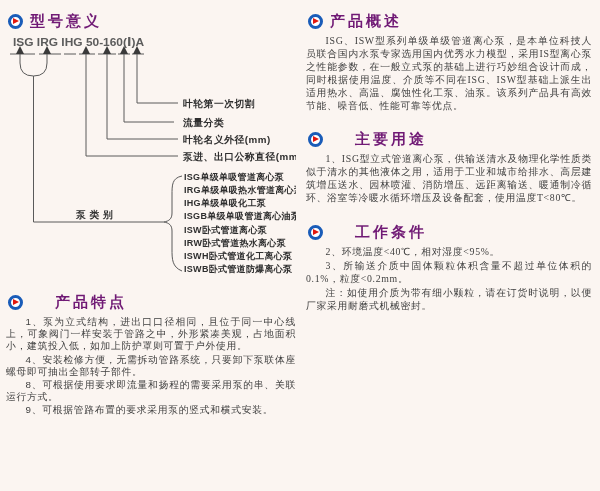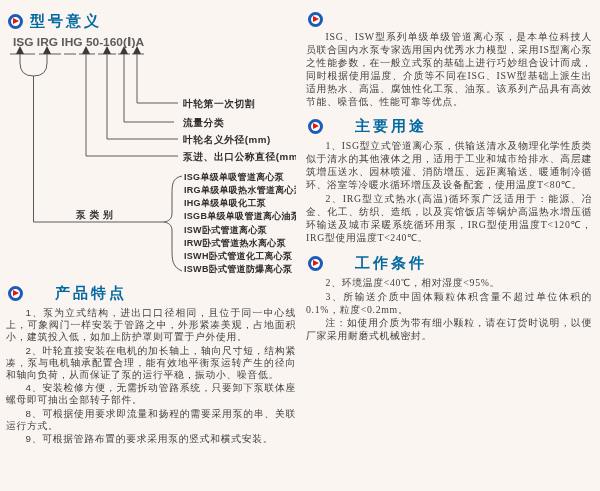--- a/index.html
+++ b/index.html
@@ -7,24 +7,24 @@
     width:600px; height:491px; overflow:hidden;
     background:#fbf5f1;
     font-family:"Liberation Sans","DejaVu Sans",sans-serif;
   }
   .page { display:flex; box-sizing:border-box; padding:10px 6px 0 6px; gap:10px; }
   .col-left  { width:290px; flex:none; }
   .col-right { flex:1; min-width:0; padding-right:2px; }
 
   .sec-head {
     display:flex; align-items:center; gap:7px;
-    color:#0369a1; font-weight:bold; font-size:15px; letter-spacing:3px;
+    color:#701a75; font-weight:bold; font-size:15px; letter-spacing:3px;
     margin:2px 0 4px 2px;
   }
-  .sec-head.mt { margin-top:9px;gap:32px; }
+  .sec-head.mt { margin-top:18px;gap:32px; }
   .bullet {
     width:9px; height:9px; flex:none; position:relative;
     border:3px solid #1a5cb8; border-radius:50%; background:#fff;
   }
   .bullet::after {
     content:""; position:absolute; left:2px; top:1px;
     border-left:6px solid #e3170d;
     border-top:3.5px solid transparent; border-bottom:3.5px solid transparent;
   }
 
@@ -86,39 +86,38 @@
       <text x="178" y="224" class="cat">ISWH卧式管道化工离心泵</text>
       <text x="178" y="237" class="cat">ISWB卧式管道防爆离心泵</text>
     </svg>
 
     <div class="sec-head mt">
       <span class="bullet"></span>
       <span>产品特点</span>
     </div>
 
     <p class="body">1、泵为立式结构，进出口口径相同，且位于同一中心线上，可象阀门一样安装于管路之中，外形紧凑美观，占地面积小，建筑投入低，如加上防护罩则可置于户外使用。</p>
-    <p class="body">2、叶轮直接安装在电机的加长轴上，轴向尺寸短，结构紧凑，泵与电机轴承配置合理，能有效地平衡泵运转产生的径向和轴向负荷，从而保证了泵的运行平稳，振动小、噪音低。</p>
     <p class="body">4、安装检修方便，无需拆动管路系统，只要卸下泵联体座螺母即可抽出全部转子部件。</p>
     <p class="body">8、可根据使用要求即流量和扬程的需要采用泵的串、关联运行方式。</p>
     <p class="body">9、可根据管路布置的要求采用泵的竖式和横式安装。</p>
   </div>
 
   <div class="col-right">
 
     <div class="sec-head">
       <span class="bullet"></span>
+      <span>产品概述</span>
     </div>
     <p class="body">ISG、ISW型系列单级单级管道离心泵，是本单位科技人员联合国内水泵专家选用国内优秀水力模型，采用IS型离心泵之性能参数，在一般立式泵的基础上进行巧妙组合设计而成，同时根据使用温度、介质等不同在ISG、ISW型基础上派生出适用热水、高温、腐蚀性化工泵、油泵。该系列产品具有高效节能、噪音低、性能可靠等优点。</p>
 
     <div class="sec-head mt">
       <span class="bullet"></span>
       <span>主要用途</span>
     </div>
     <p class="body">1、ISG型立式管道离心泵，供输送清水及物理化学性质类似于清水的其他液体之用，适用于工业和城市给排水、高层建筑增压送水、园林喷灌、消防增压、远距离输送、暖通制冷循环、浴室等冷暖水循环增压及设备配套，使用温度T&lt;80℃。</p>
-    <p class="body">2、IRG型立式热水(高温)循环泵广泛适用于：能源、冶金、化工、纺织、造纸，以及宾馆饭店等锅炉高温热水增压循环输送及城市采暖系统循环用泵，IRG型使用温度T&lt;120℃，IRG型使用温度T&lt;240℃。</p>
 
     <div class="sec-head mt">
       <span class="bullet"></span>
       <span>工作条件</span>
     </div>
     <p class="body">2、环境温度&lt;40℃，相对湿度&lt;95%。</p>
     <p class="body">3、所输送介质中固体颗粒体积含量不超过单位体积的0.1%，粒度&lt;0.2mm。</p>
     <p class="body">注：如使用介质为带有细小颗粒，请在订货时说明，以便厂家采用耐磨式机械密封。</p>
   </div>
 

